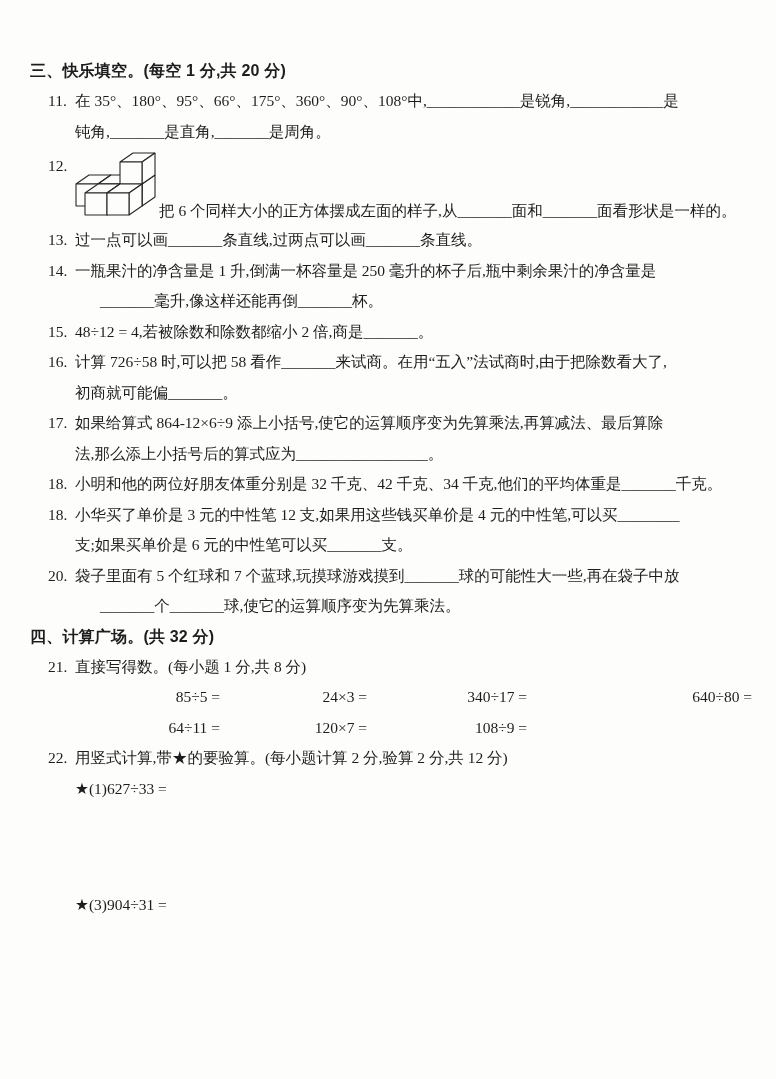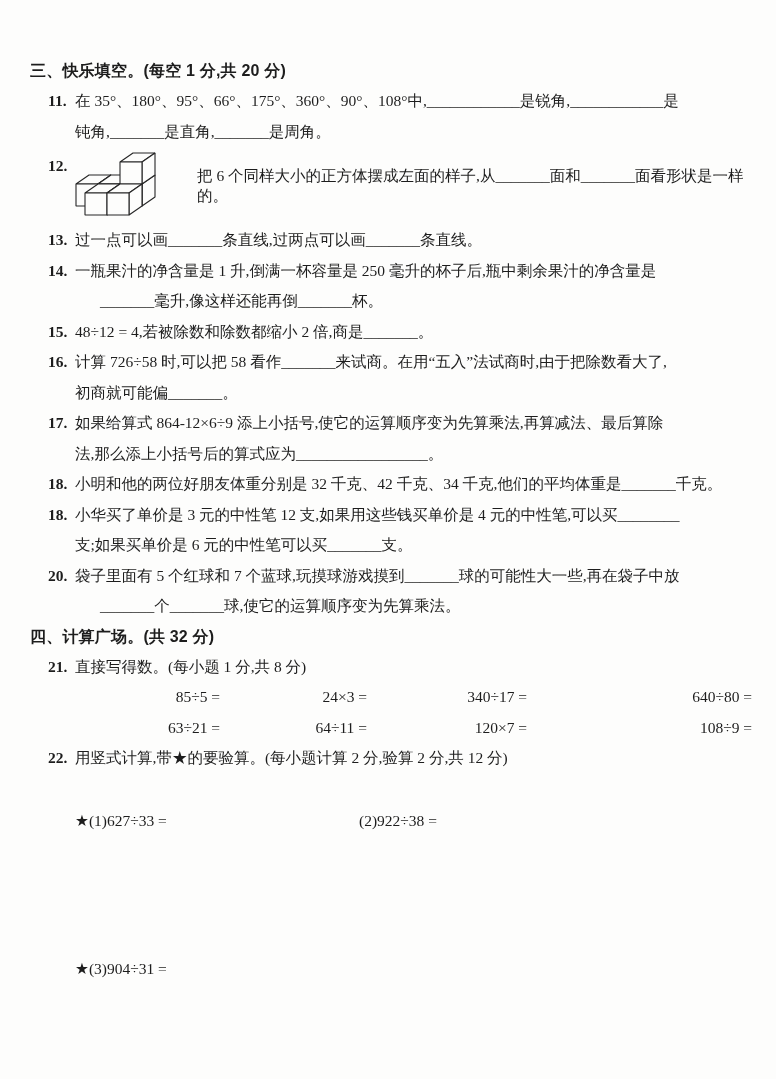--- a/index.html
+++ b/index.html
@@ -8,31 +8,31 @@
     background:#fdfdfc;color:#1d1d1d;
     font-family:"Liberation Serif","DejaVu Serif",serif;
     font-size:15.5px;line-height:30px;
     padding:56px 24px 0 30px;position:relative;overflow:hidden;
   }
   .sec-title{
     font-family:"Liberation Sans","DejaVu Sans",sans-serif;
     font-weight:bold;font-size:16px;line-height:30px;letter-spacing:.2px;
   }
   .q{position:relative;padding-left:45px;}
-  .qnum{position:absolute;left:18px;top:0;font-weight:bold;}
+  .qnum{position:absolute;left:18px;top:0;}
   .qline{line-height:30.5px;}
   .indent25{padding-left:25px;}
-  .q12wrap{display:flex;align-items:center;margin:4px 0 4px 0;min-height:70px;gap:38px;}
+  .q12wrap{display:flex;align-items:flex-end;margin:4px 0 4px 0;min-height:70px;}
   .q12wrap .cubes{flex:0 0 auto;margin-left:-14px;margin-right:2px;}
   .q12text{flex:1;line-height:20px;}
   .calc-row{
     display:grid;grid-template-columns:146px 147px 160px auto;
     padding-left:44px;line-height:30.5px;text-align:right;
   }
-  .vert-row{display:grid;grid-template-columns:284px auto;padding-left:45px;line-height:30.5px;margin-top:32px;}
+  .vert-row{display:grid;grid-template-columns:284px auto;padding-left:45px;line-height:30.5px;}
   .workspace{height:86px;}
   .blankish{white-space:pre-wrap;}
   svg .face{fill:#fdfdfc;stroke:#262626;stroke-width:1.1;stroke-linejoin:bevel;}
 </style>
 </head>
 <body>
 
 <div class="page">
 
   <div class="sec-title">三、快乐填空。(每空 1 分,共 20 分)</div>
@@ -135,34 +135,32 @@
     <div class="qline">直接写得数。(每小题 1 分,共 8 分)</div>
   </div>
 
   <div class="calc-row">
     <span>85÷5 =</span>
     <span>24×3 =</span>
     <span>340÷17 =</span>
     <span>640÷80 =</span>
   </div>
   <div class="calc-row">
-    <span>63÷21 =</span>
     <span>64÷11 =</span>
     <span>120×7 =</span>
     <span>108÷9 =</span>
   </div>
 
   <div class="q">
     <span class="qnum">22.</span>
     <div class="qline">用竖式计算,带★的要验算。(每小题计算 2 分,验算 2 分,共 12 分)</div>
   </div>
 
   <div class="vert-row">
     <span>★(1)627÷33 =</span>
-    <span>(2)922÷38 =</span>
   </div>
 
   <div class="workspace"></div>
 
   <div class="vert-row">
     <span>★(3)904÷31 =</span>
   </div>
 
 </div>
 

